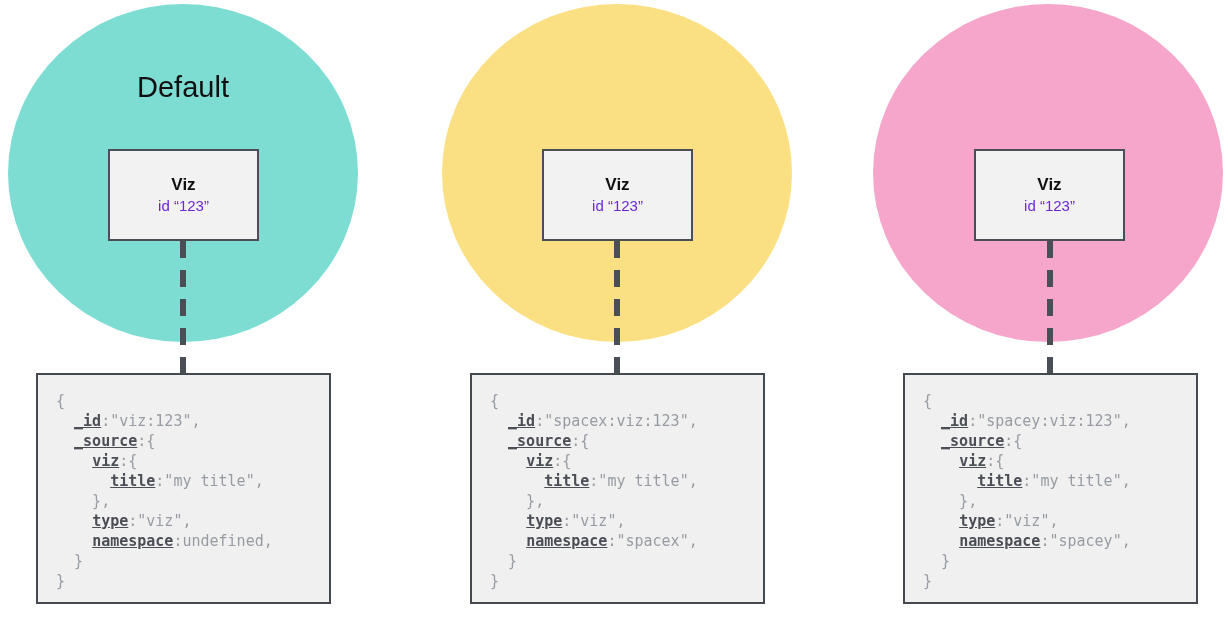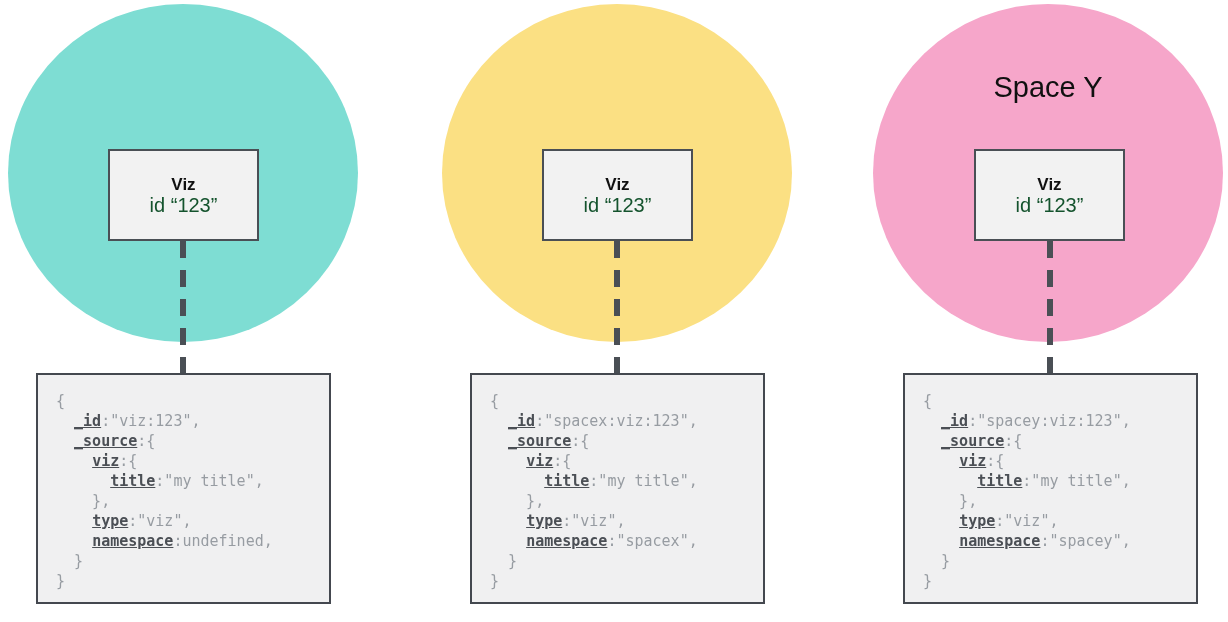--- a/index.html
+++ b/index.html
@@ -13,62 +13,62 @@
   
   .title{position:absolute;top:70px;width:350px;text-align:center;
     font-size:29px;line-height:34px;color:#101010;}
   .t0{left:8px}.t1{left:442px}.t2{left:873px}
   
   .vizbox{position:absolute;top:149px;width:151px;height:92px;box-sizing:border-box;
     border:2px solid #4A4F55;background:#F2F2F2;
     display:flex;flex-direction:column;align-items:center;justify-content:center;}
   .v0{left:108px}.v1{left:542px}.v2{left:974px}
   .vizname{font-weight:bold;font-size:17px;line-height:21px;color:#111;}
-  .vizid{font-size:20px;line-height:21px;color:#14532d;}
+  .vizid{font-size:15px;line-height:21px;color:#6d28d9;}
   
   .dash{position:absolute;top:241px;width:6px;height:132px;
     background:repeating-linear-gradient(180deg,#4A4F55 0 17px,transparent 17px 29px);}
   .d0{left:180px}.d1{left:614px}.d2{left:1047px}
   
   .codebox{position:absolute;top:373px;width:295px;height:231px;box-sizing:border-box;
     border:2px solid #44484F;background:#F0F0F1;}
   .cb0{left:36px}.cb1{left:470px}.cb2{left:903px}
   .code{margin:0;padding:16px 0 0 18px;
     font-family:"DejaVu Sans Mono",monospace;font-size:15px;line-height:20px;
     white-space:pre;}
   .ck{color:#4B4F55;font-weight:bold;text-decoration:underline;}
   .cp{color:#979CA2;}
 </style>
 </head>
 <body>
 
 <div class="canvas">
 
   <div class="circle c0" style="background: rgb(126, 221, 211);"></div>
+  <div class="title t0">Default</div>
   <div class="vizbox v0">
     <div class="vizname">Viz</div>
     <div class="vizid">id “123”</div>
   </div>
   <div class="dash d0"></div>
   <div class="codebox cb0">
     <pre class="code"><div><span class="cp">{</span></div><div><span class="cp">  </span><span class="ck">_id</span><span class="cp">:"viz:123",</span></div><div><span class="cp">  </span><span class="ck">_source</span><span class="cp">:{</span></div><div><span class="cp">    </span><span class="ck">viz</span><span class="cp">:{</span></div><div><span class="cp">      </span><span class="ck">title</span><span class="cp">:"my title",</span></div><div><span class="cp">    },</span></div><div><span class="cp">    </span><span class="ck">type</span><span class="cp">:"viz",</span></div><div><span class="cp">    </span><span class="ck">namespace</span><span class="cp">:undefined,</span></div><div><span class="cp">  }</span></div><div><span class="cp">}</span></div></pre>
   </div>
 
   <div class="circle c1" style="background: rgb(251, 224, 131);"></div>
   <div class="vizbox v1">
     <div class="vizname">Viz</div>
     <div class="vizid">id “123”</div>
   </div>
   <div class="dash d1"></div>
   <div class="codebox cb1">
     <pre class="code"><div><span class="cp">{</span></div><div><span class="cp">  </span><span class="ck">_id</span><span class="cp">:"spacex:viz:123",</span></div><div><span class="cp">  </span><span class="ck">_source</span><span class="cp">:{</span></div><div><span class="cp">    </span><span class="ck">viz</span><span class="cp">:{</span></div><div><span class="cp">      </span><span class="ck">title</span><span class="cp">:"my title",</span></div><div><span class="cp">    },</span></div><div><span class="cp">    </span><span class="ck">type</span><span class="cp">:"viz",</span></div><div><span class="cp">    </span><span class="ck">namespace</span><span class="cp">:"spacex",</span></div><div><span class="cp">  }</span></div><div><span class="cp">}</span></div></pre>
   </div>
 
   <div class="circle c2" style="background: rgb(246, 166, 202);"></div>
-  <div class="title t2">Space Y</div>
   <div class="vizbox v2">
     <div class="vizname">Viz</div>
     <div class="vizid">id “123”</div>
   </div>
   <div class="dash d2"></div>
   <div class="codebox cb2">
     <pre class="code"><div><span class="cp">{</span></div><div><span class="cp">  </span><span class="ck">_id</span><span class="cp">:"spacey:viz:123",</span></div><div><span class="cp">  </span><span class="ck">_source</span><span class="cp">:{</span></div><div><span class="cp">    </span><span class="ck">viz</span><span class="cp">:{</span></div><div><span class="cp">      </span><span class="ck">title</span><span class="cp">:"my title",</span></div><div><span class="cp">    },</span></div><div><span class="cp">    </span><span class="ck">type</span><span class="cp">:"viz",</span></div><div><span class="cp">    </span><span class="ck">namespace</span><span class="cp">:"spacey",</span></div><div><span class="cp">  }</span></div><div><span class="cp">}</span></div></pre>
   </div>
 
 </div>

